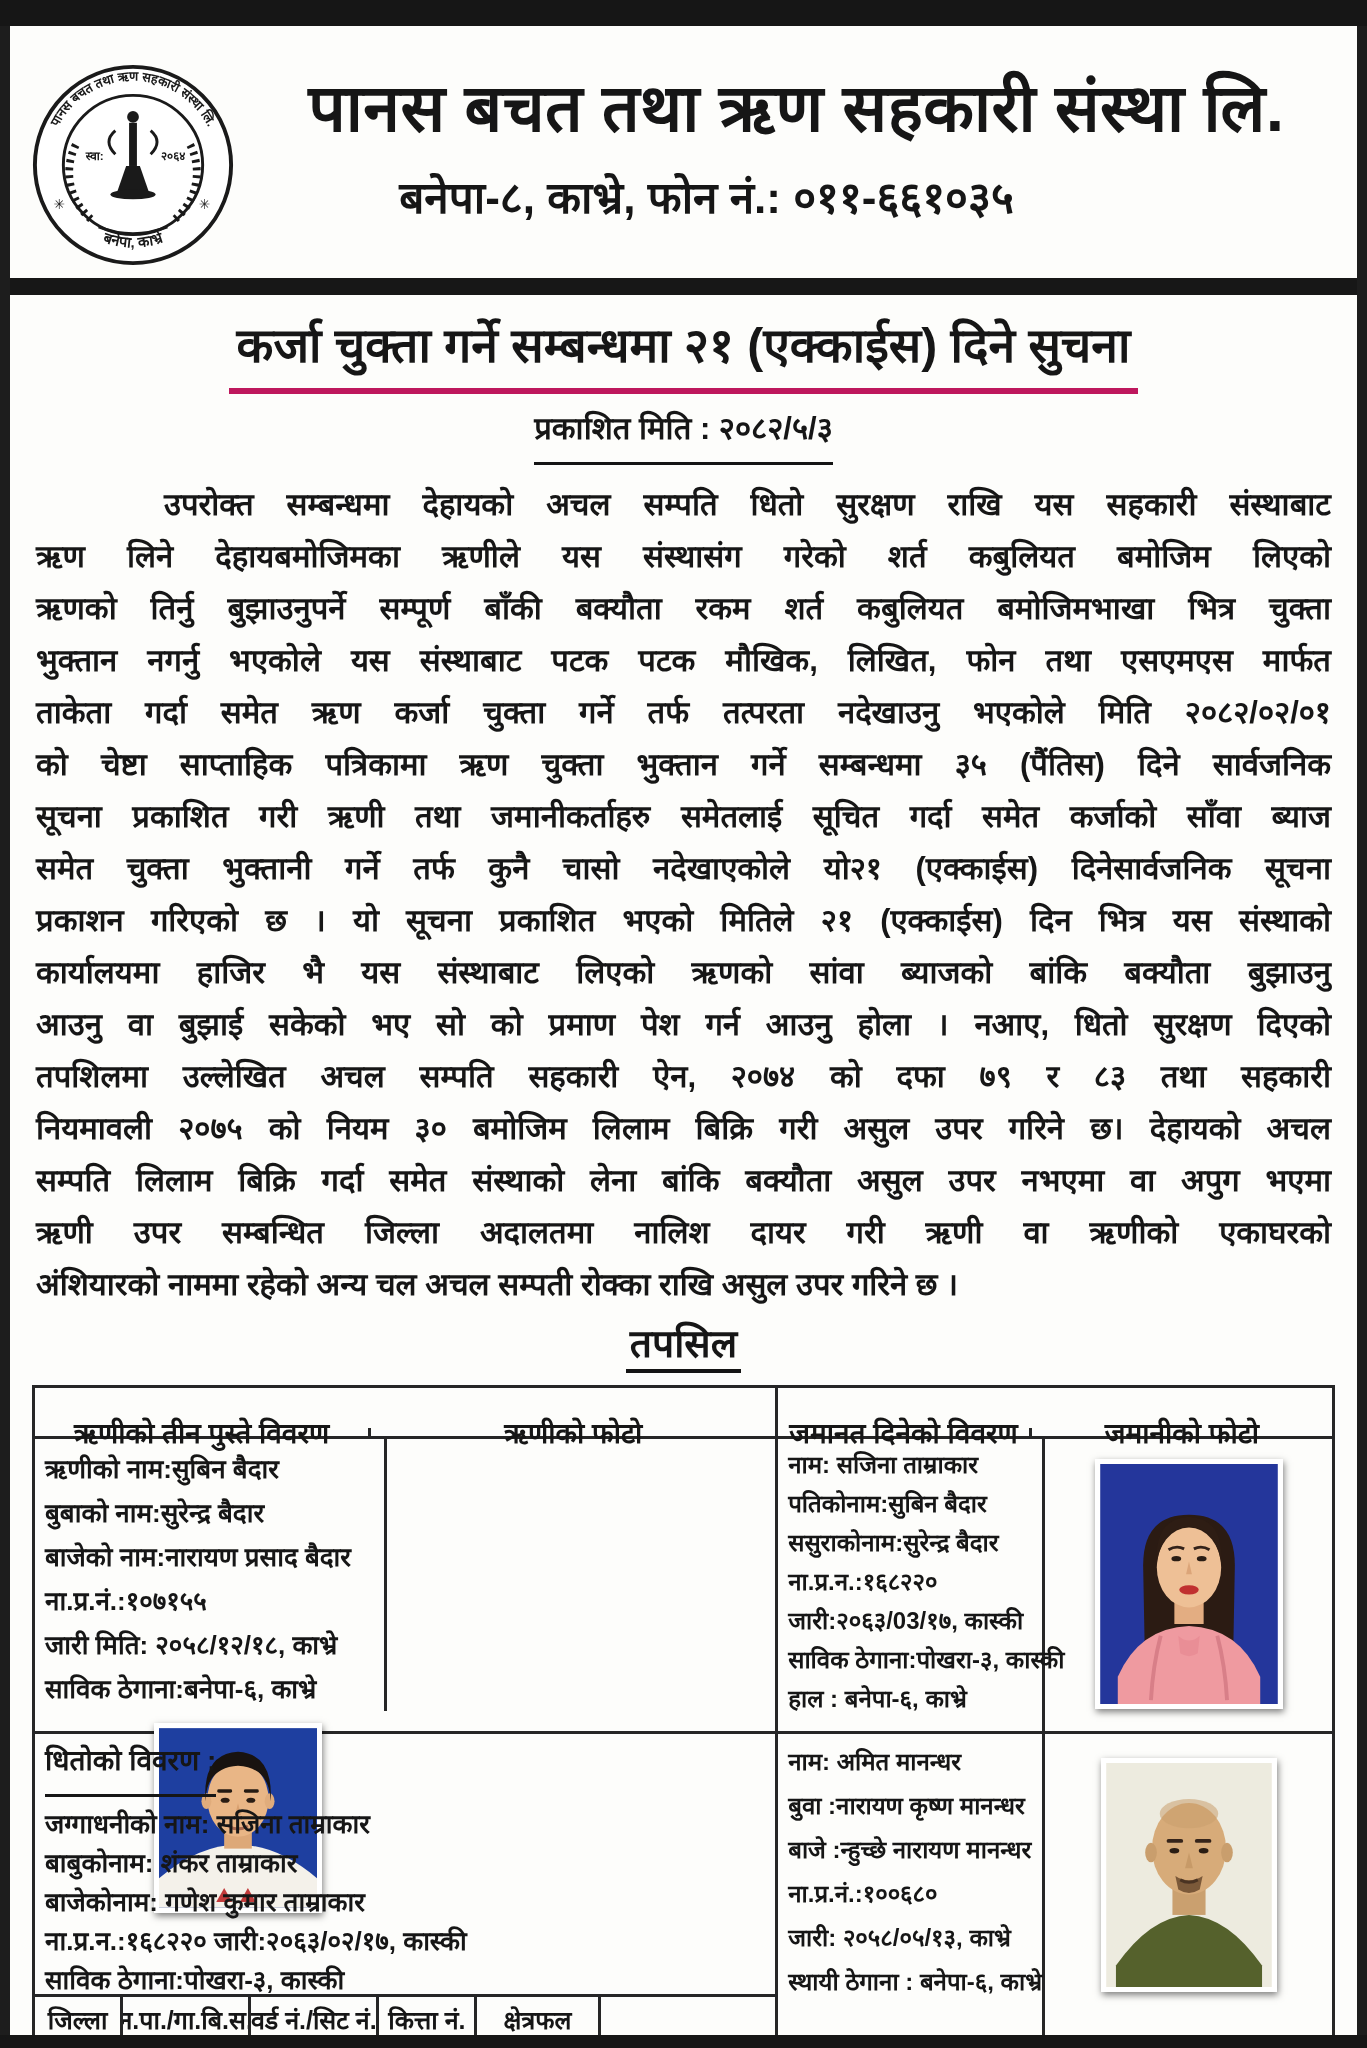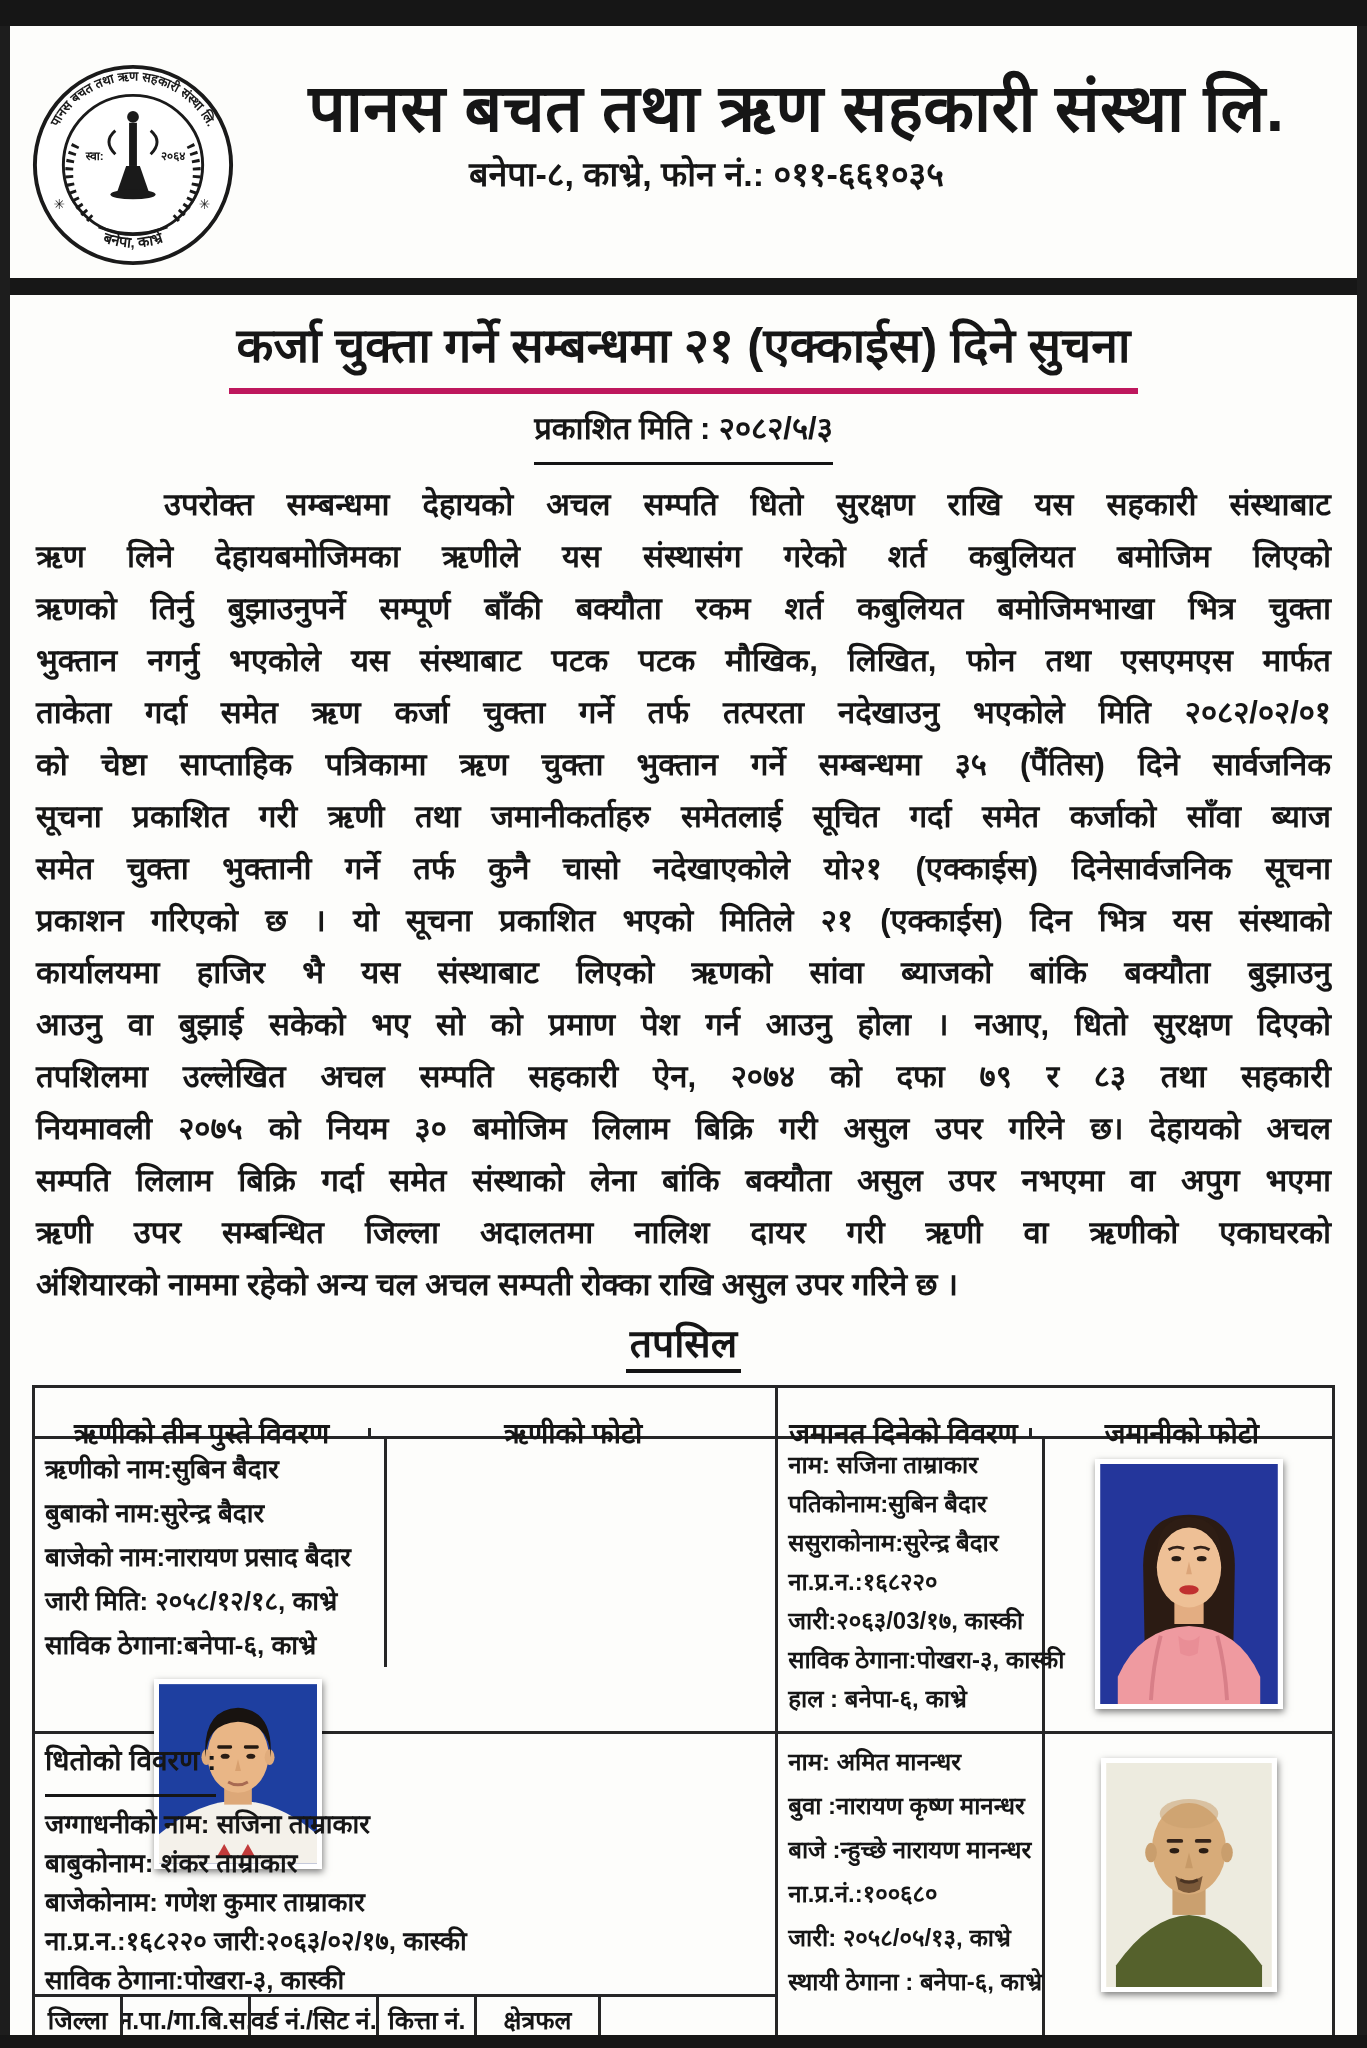--- a/index.html
+++ b/index.html
@@ -13,21 +13,21 @@
   .frame {
     position:absolute; top:26px; bottom:13px; left:0; right:0;
     border-left:10px solid #1d1d1d; border-right:10px solid #1d1d1d; background:#fdfdfb;
   }
 
   
   .masthead { position:relative; height:210px; }
   .logo { position:absolute; left:20px; top:2px; width:206px; height:206px; }
   .mast-text { margin-left:226px; text-align:center; }
   .org-name { font-size:66px; font-weight:bold; margin:34px 6px 0; letter-spacing:0.5px; }
-  .org-address { font-size:34px; font-weight:bold; transform:translateX(-90px); }
+  .org-address { font-size:44px; font-weight:bold; margin-top:16px; transform:translateX(-90px); }
   .thick-divider { height:17px; background:#171717; margin-top:8px; }
 
   
   .nbody { padding:10px 18px 0; }
   .title-wrap { text-align:center; }
   .notice-title {
     display:inline-block; font-size:48px; font-weight:bold; margin:6px 0 0;
     padding:0 8px 12px; border-bottom:6px solid #be185d;
   }
   .pub-wrap { text-align:center; margin-top:12px; }
@@ -172,20 +172,21 @@
           <div class="hrow">
             <div class="hcell c-split w-l-details">ऋणीको तीन पुस्ते विवरण</div>
             <div class="hcell w-l-photo">ऋणीको फोटो</div>
           </div>
 
           <div class="lh-row1">
             <div class="details">
                 <div class="dl">ऋणीको नाम:सुबिन बैदार</div>
                 <div class="dl">बुबाको नाम:सुरेन्द्र बैदार</div>
                 <div class="dl">बाजेको नाम:नारायण प्रसाद बैदार</div>
+                <div class="dl">ना.प्र.नं.:१०७१५५</div>
                 <div class="dl">जारी मिति: २०५८/१२/१८, काभ्रे</div>
                 <div class="dl">साविक ठेगाना:बनेपा-६, काभ्रे</div>
               </div>
             <div class="photo-cell">
               <div class="photo-frame">
                 <svg viewBox="0 0 160 182" width="158" height="180">
                   <rect width="160" height="182" fill="#1e3fa0"></rect>
                   <path d="M0,182 L0,152 Q40,118 80,118 Q120,118 160,152 L160,182 Z" fill="#f4f1ea"></path>
                   <rect x="66" y="94" width="28" height="28" fill="#dda878"></rect>
                   <ellipse cx="80" cy="72" rx="31" ry="38" fill="#e9b686"></ellipse>

